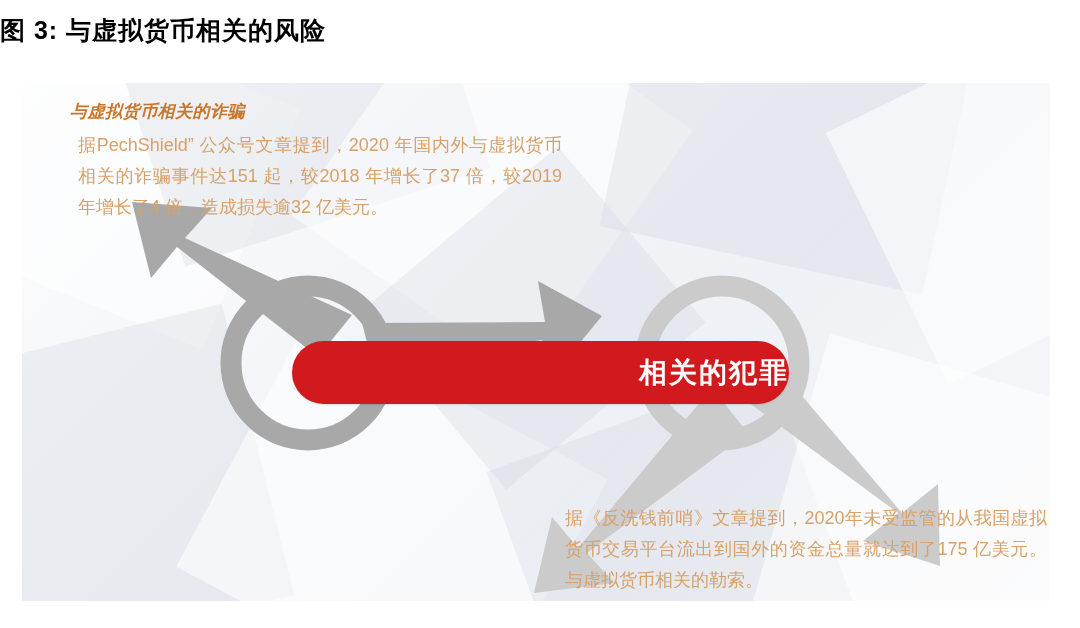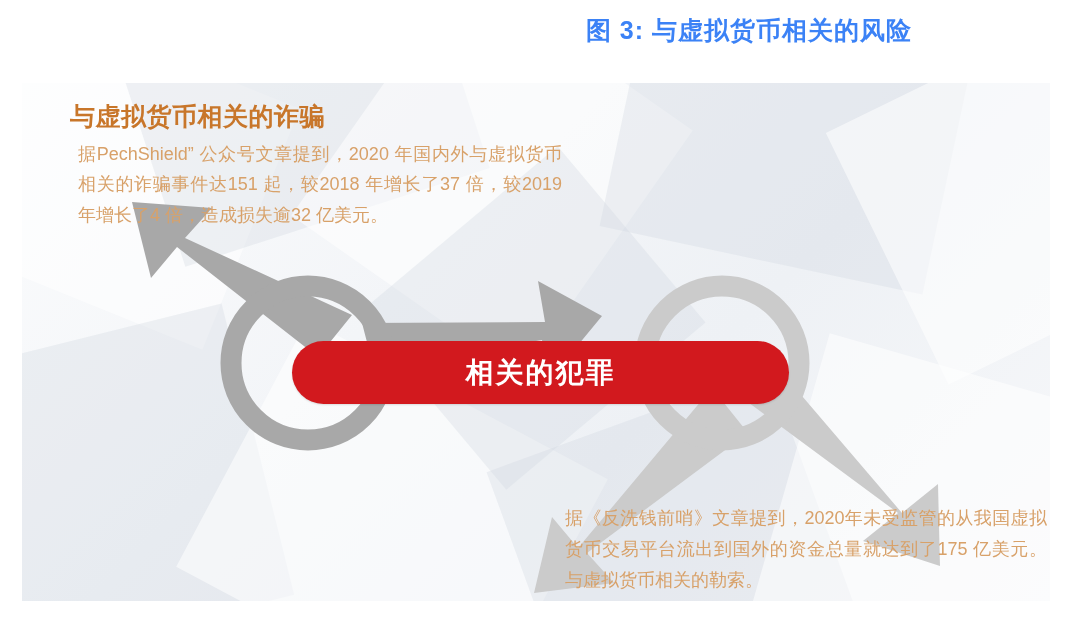--- a/index.html
+++ b/index.html
@@ -6,68 +6,69 @@
   html,body{margin:0;padding:0;}
   body{
     width:1080px;height:628px;
     background:#ffffff;
     font-family:"Liberation Sans","DejaVu Sans",sans-serif;
     overflow:hidden;
     position:relative;
   }
   #figure-title{
     position:absolute;left:0;top:14px;width:912px;
-    text-align:right;
-    font-size:25px;font-weight:bold;color:#3b82f6;
+    text-align:left;
+    font-size:25px;font-weight:bold;color:#000000;
     letter-spacing:1px;
     white-space:nowrap;
   }
   #diagram-panel{
     position:absolute;left:22px;top:83px;
     width:1028px;height:518px;
     overflow:hidden;
     background:
       linear-gradient(135deg,#fbfcfd 0%,#f3f5f8 38%,#eef1f5 62%,#f7f8fa 100%);
   }
   #diagram-panel .poly{
     position:absolute;
     background:rgba(255,255,255,0.55);
     pointer-events:none;
   }
   #diagram-panel .poly.dk{background:rgba(205,212,222,0.30);}
   #svg-arrows{position:absolute;left:0;top:0;width:1028px;height:518px;}
   .txt-block{position:absolute;}
   .blk-heading{
-    font-size:25px;font-weight:bold;
+    font-size:17px;font-weight:bold;
     color:#c8762a;
     letter-spacing:0.5px;
     margin:0 0 7px 0;
     white-space:nowrap;
     line-height:1.1;
+    font-style:italic;
   }
   .blk-body{
     font-size:18px;
     color:#d8a169;
     line-height:1.72;
     margin:8px;
     text-align:justify;
   }
   #block-fraud{left:48px;top:20px;width:500px;}
   #block-ransom{left:535px;top:72px;width:498px;}
   #block-gambling{left:48px;top:362px;width:500px;}
   #block-transfer{left:535px;top:412px;width:498px;}
   #block-transfer .blk-body{color:#d8a169;}
   #center-pill{
     position:absolute;
     left:270px;top:258px;
     width:497px;height:63px;
     background:#d2191e;
     border-radius:34px;
     box-shadow:0 1px 2px rgba(0,0,0,0.12);
-    display:flex;align-items:center;justify-content:center;
+    display:flex;align-items:center;justify-content:flex-end;
   }
   #center-pill-label{
     color:#ffffff;
     font-size:28px;font-weight:bold;
     letter-spacing:2px;
     white-space:nowrap;
   }
 </style>
 </head>
 <body>

